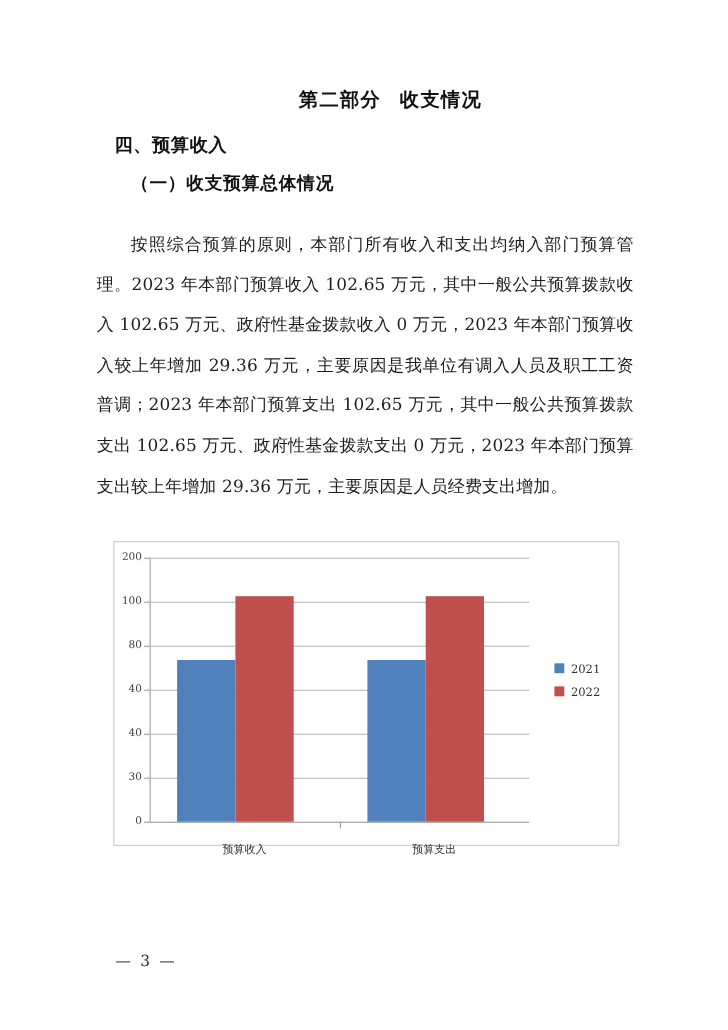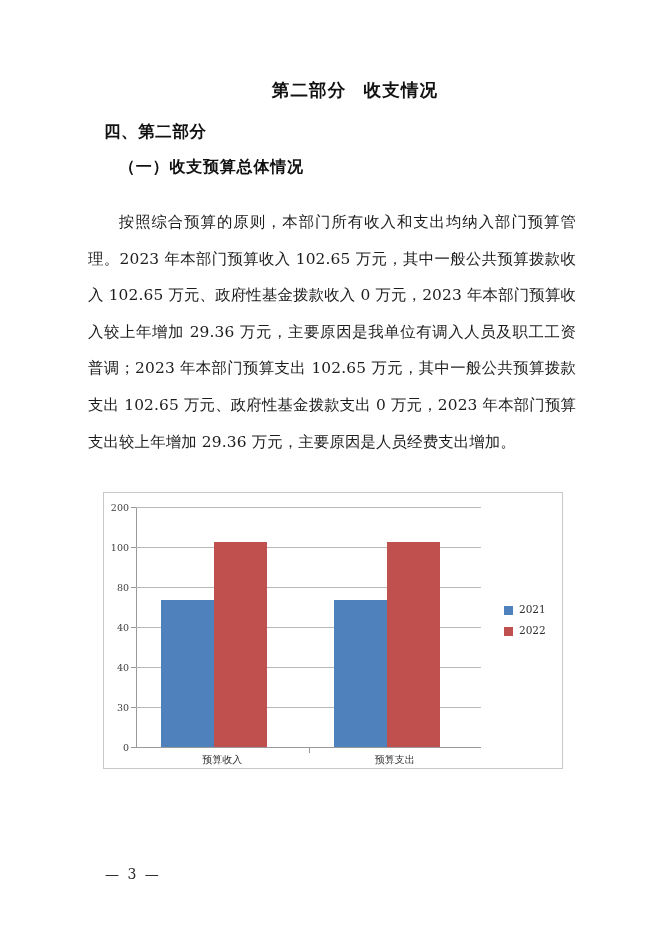--- a/index.html
+++ b/index.html
@@ -155,40 +155,40 @@
   .cat-sep {
     position: absolute;
     bottom: -6px;
     width: 1px;
     height: 6px;
     background: #9a9a9a;
   }
   .cat-label {
     position: absolute;
     top: 100%;
-    margin-top: 6px;
+    margin-top: 18px;
     transform: translateX(-50%);
     font-family: Liberation Mono, monospace;
     font-size: 10px;
     color: #303030;
     white-space: nowrap;
   }
 
   
   .legend {
     position: absolute;
     left: 400px;
     top: 110px;
     font-family: "DejaVu Serif", "Liberation Serif", serif;
     font-size: 10.5px;
     color: #303030;
   }
   .legend-row {
     display: flex;
-    align-items: flex-end;
+    align-items: flex-start;
     margin-bottom: 9px;
   }
   .legend-swatch {
     width: 9px;
     height: 9px;
     margin-right: 6px;
     flex: none;
   }
   .legend-swatch.s2021 { background: #4F81BD; }
   .legend-swatch.s2022 { background: #C0504D; }
@@ -204,21 +204,21 @@
     letter-spacing: 2px;
   }
 </style>
 </head>
 <body>
 
 <div class="page">
 
   <div class="part-title"><span>第二部分</span><span class="gap"></span><span>收支情况</span></div>
 
-  <div class="h-section">四、第二部分</div>
+  <div class="h-section">四、预算收入</div>
 
   <div class="h-sub">（一）收支预算总体情况</div>
 
   <div class="body-text">按照综合预算的原则，本部门所有收入和支出均纳入部门预算管理。2023 年本部门预算收入 102.65 万元，其中一般公共预算拨款收入 102.65 万元、政府性基金拨款收入 0 万元，2023 年本部门预算收入较上年增加 29.36 万元，主要原因是我单位有调入人员及职工工资普调；2023 年本部门预算支出 102.65 万元，其中一般公共预算拨款支出 102.65 万元、政府性基金拨款支出 0 万元，2023 年本部门预算支出较上年增加 29.36 万元，主要原因是人员经费支出增加。</div>
 
   <div class="chart-frame">
 
     <div class="plot">
       <div class="plot-inner" id="plot-inner">
         <div class="yaxis"></div>

